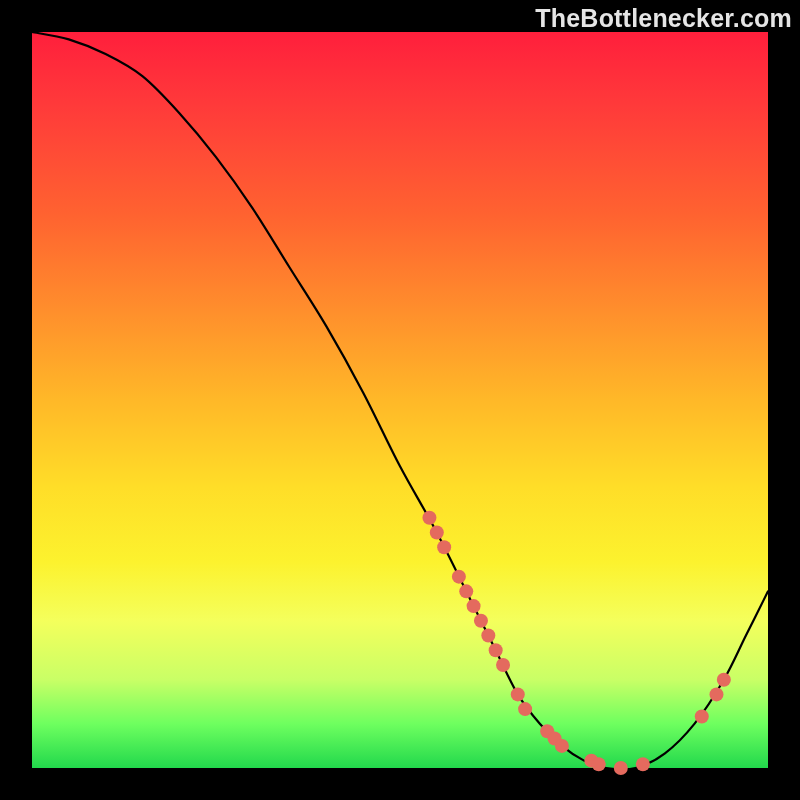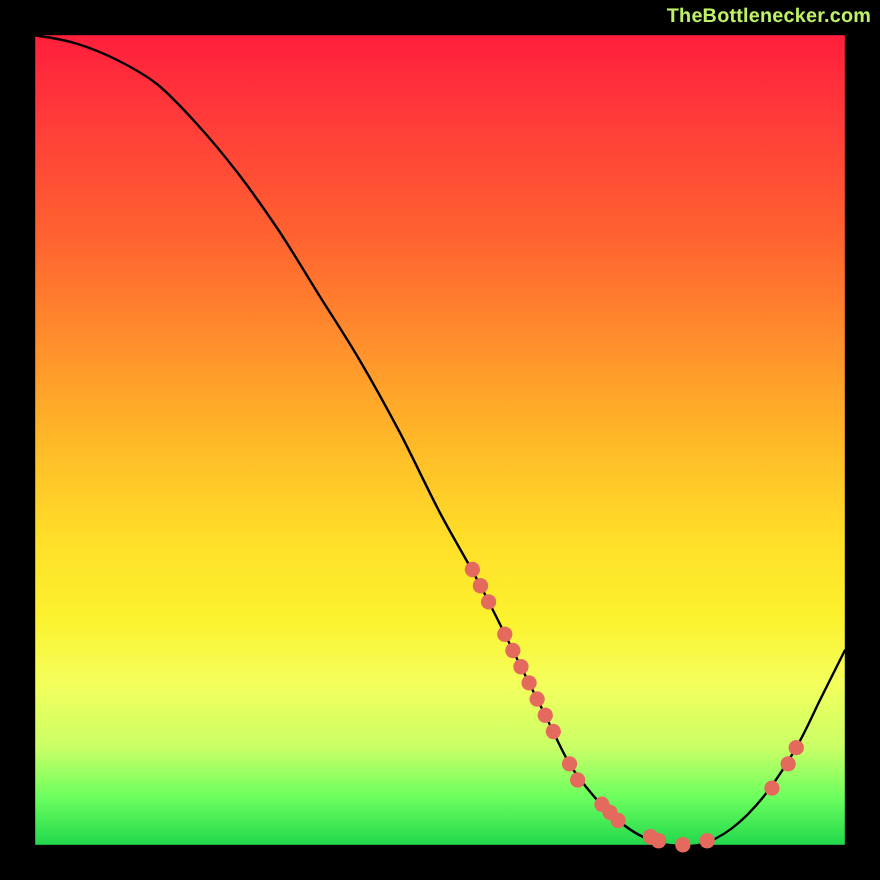--- a/index.html
+++ b/index.html
@@ -43,22 +43,22 @@
     left: 0;
     top: 0;
     width: 736px;
     height: 736px;
     overflow: visible;
   }
   .watermark {
     position: absolute;
     top: 4px;
     right: 8px;
-    color: #bef264;
-    font-size: 18px;
+    color: #e5e5e5;
+    font-size: 25px;
     font-weight: 600;
     letter-spacing: 0.2px;
     user-select: none;
   }
 </style>
 </head>
 <body>
 
 <div class="frame">
   <div class="plot-area">

